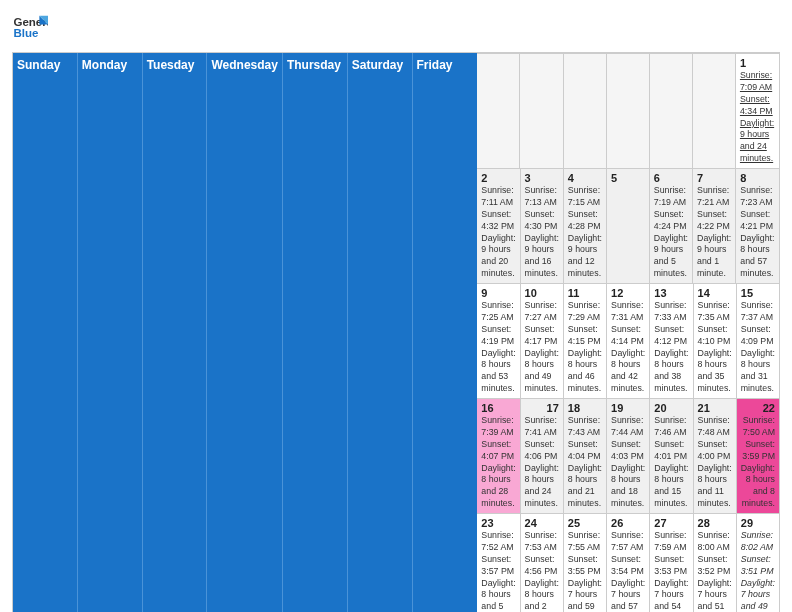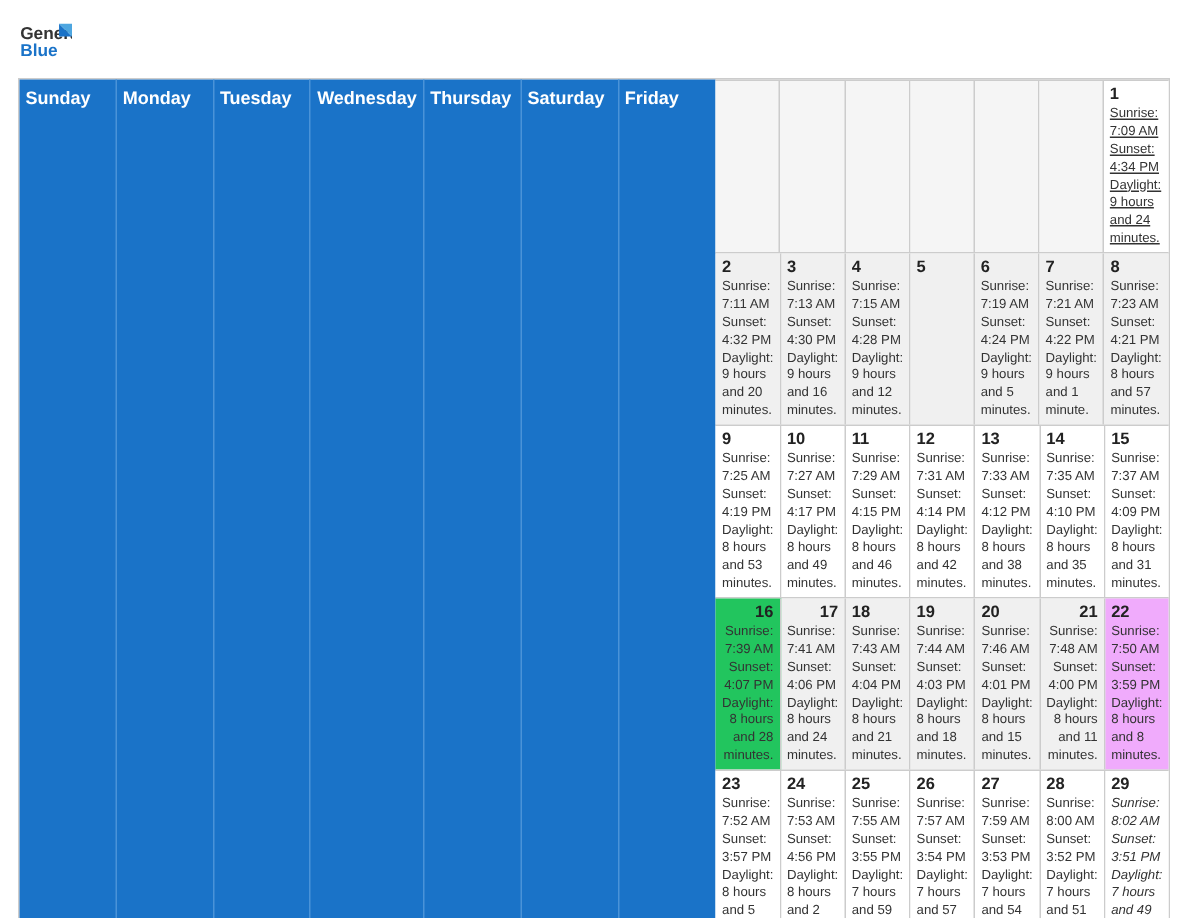--- a/index.html
+++ b/index.html
@@ -222,21 +222,21 @@
 Daylight: 8 hours and 35 minutes.</div>
           </div>
           <div class="cal-cell">
             <div class="day-num">15</div>
             <div class="cell-info" style="white-space: pre-line;">Sunrise: 7:37 AM
 Sunset: 4:09 PM
 Daylight: 8 hours and 31 minutes.</div>
           </div>
         </div>
         <div class="cal-row">
-          <div class="cal-cell" style="background: #22c55e; text-align: right;">
+          <div class="cal-cell" style="background: #f9a8d4;">
             <div class="day-num">16</div>
             <div class="cell-info" style="white-space: pre-line;">Sunrise: 7:39 AM
 Sunset: 4:07 PM
 Daylight: 8 hours and 28 minutes.</div>
           </div>
           <div class="cal-cell" style="background: rgb(240, 240, 240); align-items: flex-end;">
             <div class="day-num">17</div>
             <div class="cell-info" style="white-space: pre-line;">Sunrise: 7:41 AM
 Sunset: 4:06 PM
 Daylight: 8 hours and 24 minutes.</div>
@@ -252,27 +252,27 @@
             <div class="cell-info" style="white-space: pre-line;">Sunrise: 7:44 AM
 Sunset: 4:03 PM
 Daylight: 8 hours and 18 minutes.</div>
           </div>
           <div class="cal-cell" style="background: rgb(240, 240, 240);">
             <div class="day-num">20</div>
             <div class="cell-info" style="white-space: pre-line;">Sunrise: 7:46 AM
 Sunset: 4:01 PM
 Daylight: 8 hours and 15 minutes.</div>
           </div>
-          <div class="cal-cell" style="background: rgb(240, 240, 240); text-align: right;">
+          <div class="cal-cell" style="background: rgb(240, 240, 240);">
             <div class="day-num">21</div>
             <div class="cell-info" style="white-space: pre-line;">Sunrise: 7:48 AM
 Sunset: 4:00 PM
 Daylight: 8 hours and 11 minutes.</div>
           </div>
-          <div class="cal-cell" style="background: #f0abfc;">
+          <div class="cal-cell" style="background: #ec4899; text-align: right;">
             <div class="day-num">22</div>
             <div class="cell-info" style="white-space: pre-line;">Sunrise: 7:50 AM
 Sunset: 3:59 PM
 Daylight: 8 hours and 8 minutes.</div>
           </div>
         </div>
         <div class="cal-row">
           <div class="cal-cell">
             <div class="day-num">23</div>
             <div class="cell-info" style="white-space: pre-line;">Sunrise: 7:52 AM

